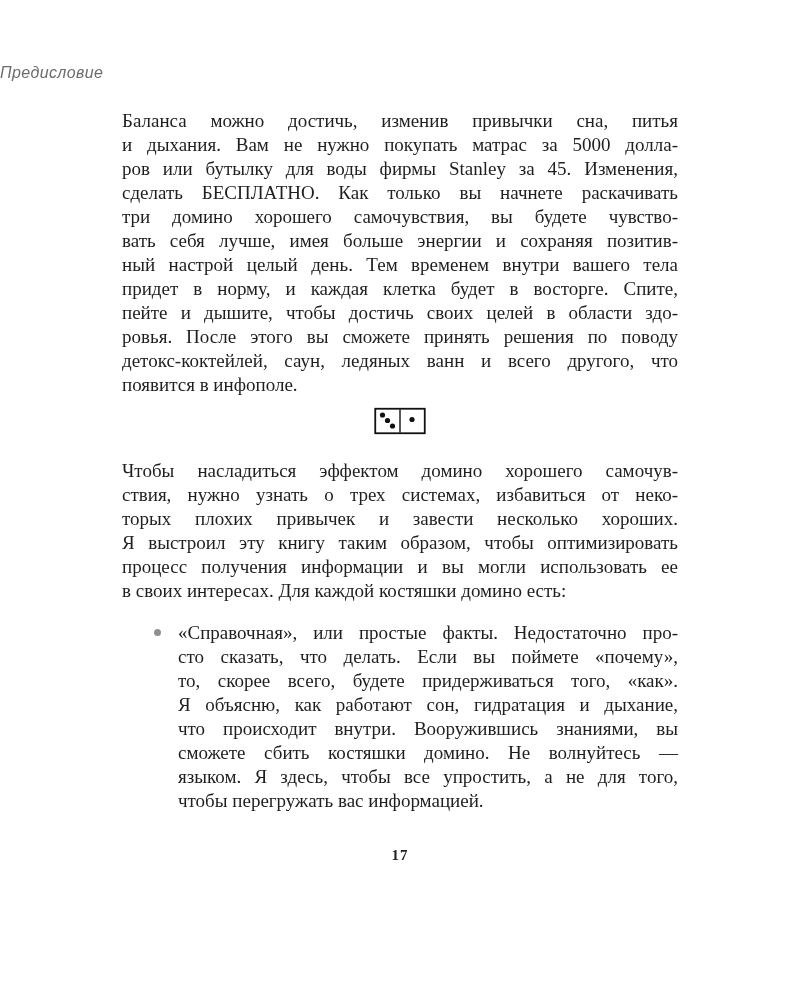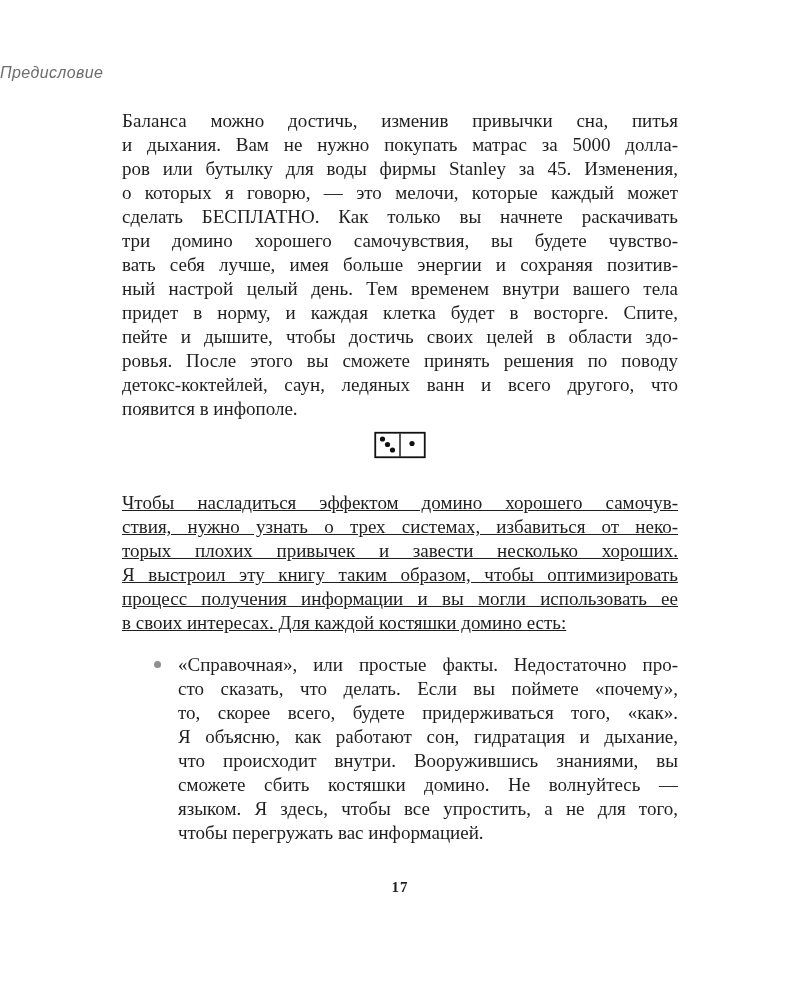--- a/index.html
+++ b/index.html
@@ -25,21 +25,21 @@
     color: #6d6d6d;
   }
   .content {
     width: 556px;
     margin-left: 122px;
     font-size: 19px;
     line-height: 24px;
   }
   .para { margin: 0; }
   .para-1 { margin-top: 27px; }
-  .para-2 { margin-top: 32px; text-decoration: underline; }
+  .para-2 { margin-top: 24px; }
   .line {
     text-align: justify;
     text-align-last: justify;
   }
   .para .line:last-child,
   .bullet-lines .line:last-child {
     text-align-last: left;
   }
   .ornament-row {
     margin-top: 10px;
@@ -77,21 +77,20 @@
 <div class="page">
 
   <div class="chapter-header">Предисловие</div>
 
   <div class="content">
 
     <div class="para para-1">
         <div class="line">Баланса можно достичь, изменив привычки сна, питья</div>
         <div class="line">и дыхания. Вам не нужно покупать матрас за 5000 долла-</div>
         <div class="line">ров или бутылку для воды фирмы Stanley за 45. Изменения,</div>
-        <div class="line">о которых я говорю, — это мелочи, которые каждый может</div>
         <div class="line">сделать БЕСПЛАТНО. Как только вы начнете раскачивать</div>
         <div class="line">три домино хорошего самочувствия, вы будете чувство-</div>
         <div class="line">вать себя лучше, имея больше энергии и сохраняя позитив-</div>
         <div class="line">ный настрой целый день. Тем временем внутри вашего тела</div>
         <div class="line">придет в норму, и каждая клетка будет в восторге. Спите,</div>
         <div class="line">пейте и дышите, чтобы достичь своих целей в области здо-</div>
         <div class="line">ровья. После этого вы сможете принять решения по поводу</div>
         <div class="line">детокс-коктейлей, саун, ледяных ванн и всего другого, что</div>
         <div class="line">появится в инфополе.</div>
       </div>

